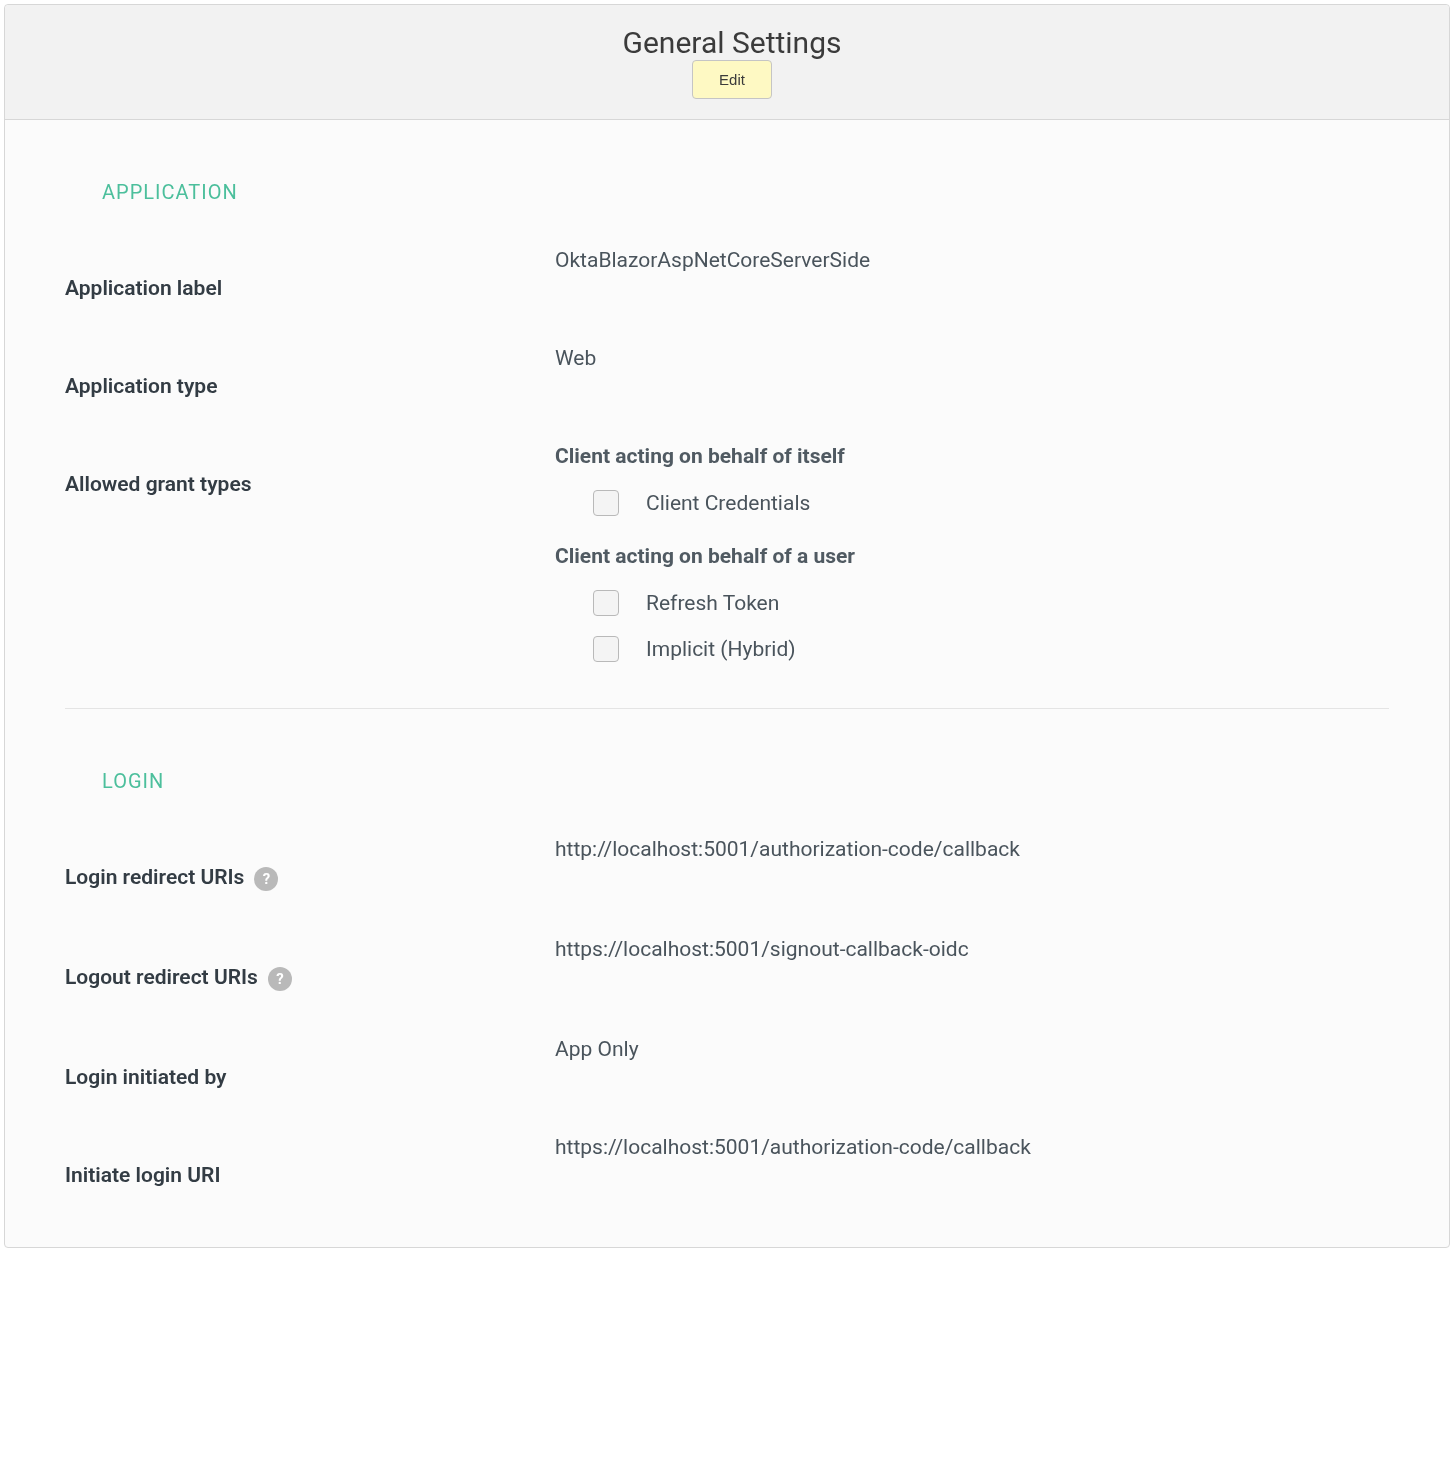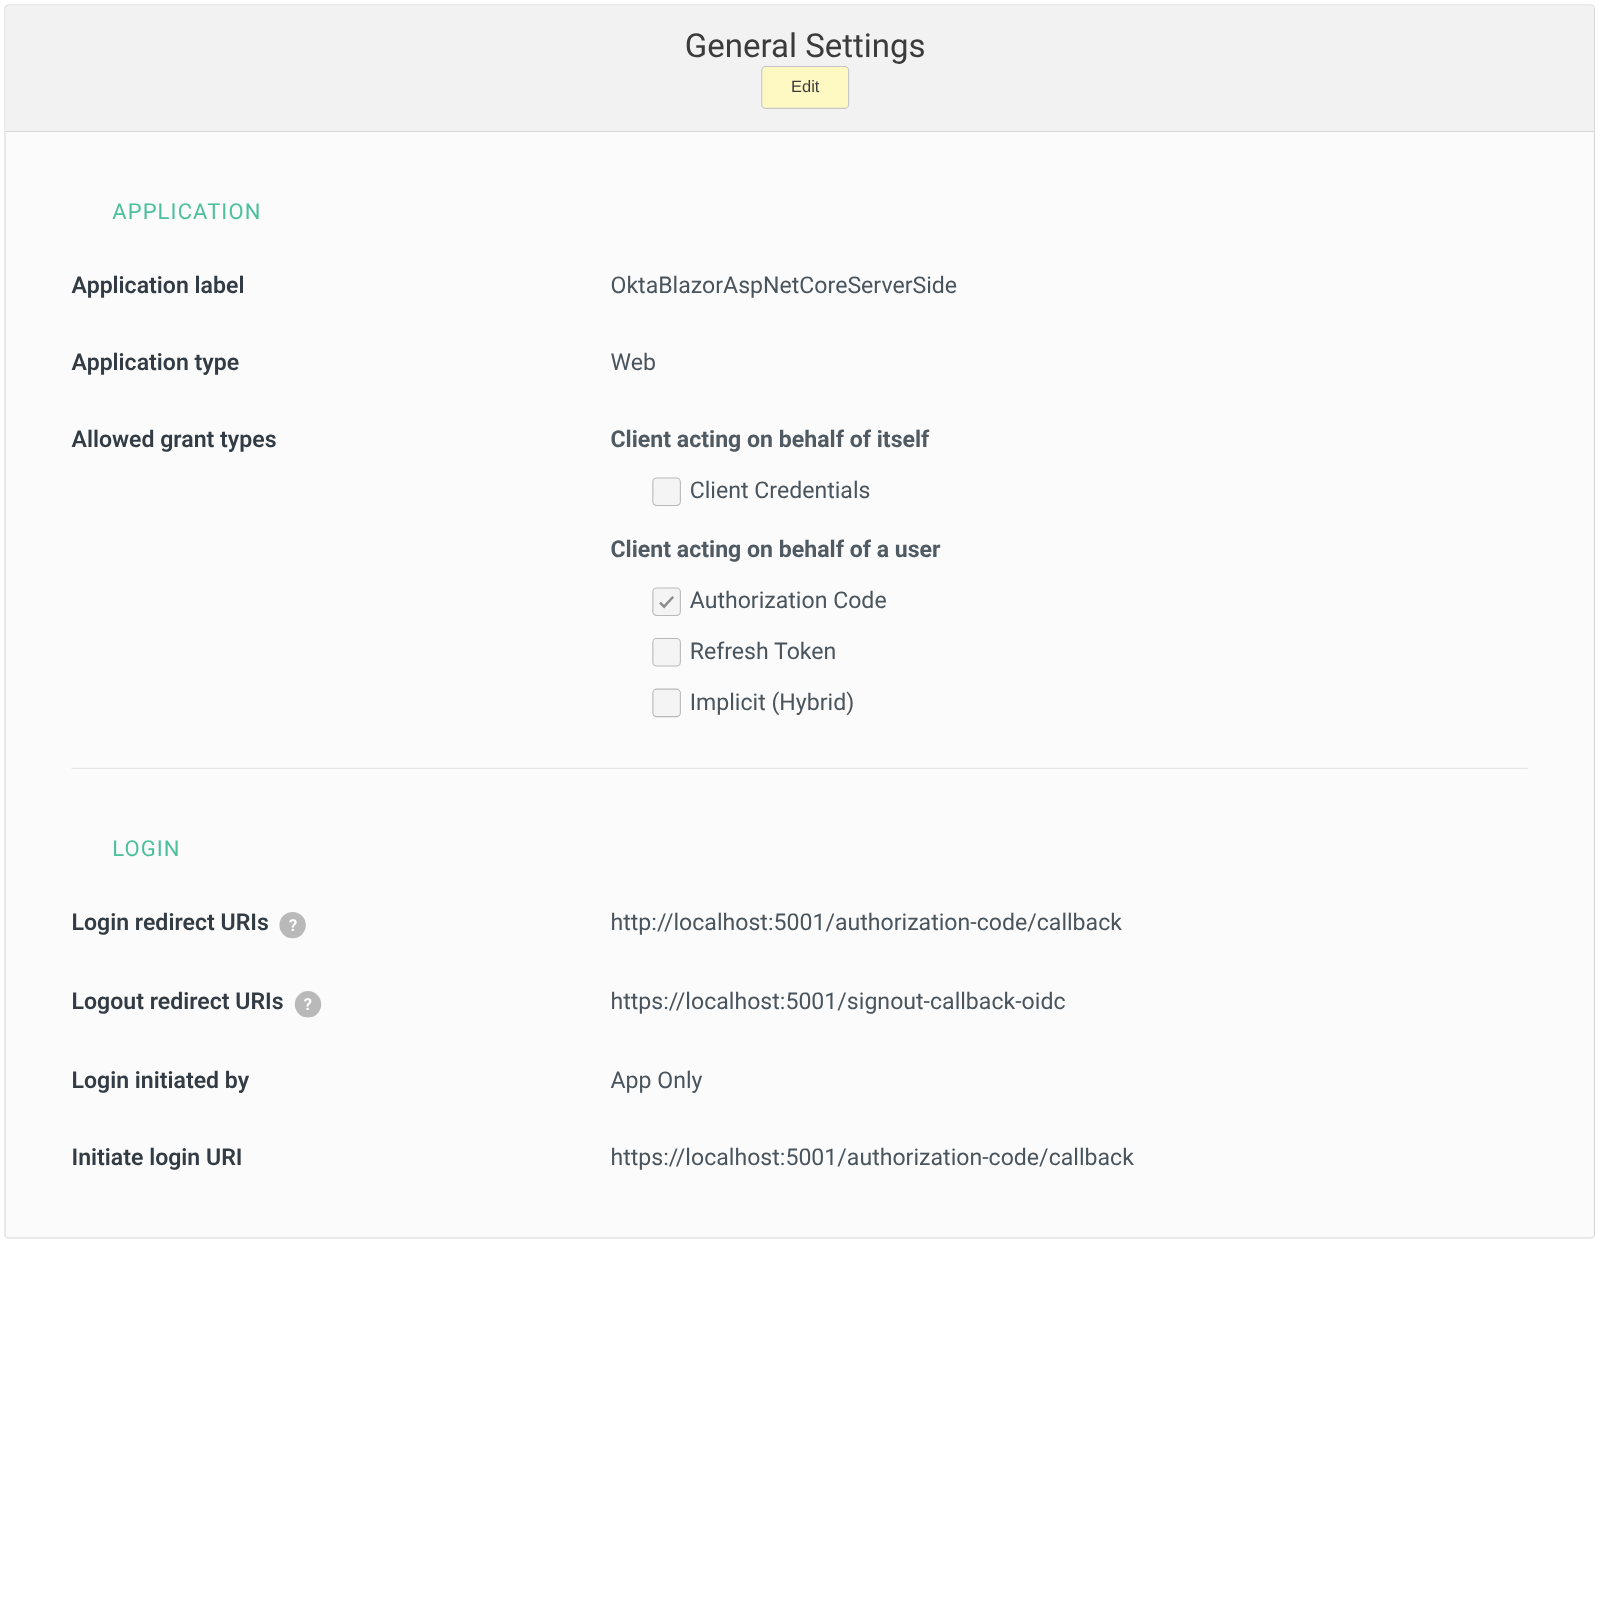--- a/index.html
+++ b/index.html
@@ -62,37 +62,38 @@
   }
   .label-col {
     width: 490px;
     flex-shrink: 0;
     font-weight: 600;
     color: #333c44;
     font-size: 21px;
     display: flex;
     align-items: flex-start;
     gap: 10px;
+    margin-top: 28px;
   }
   .value-col {
     flex: 1;
     color: #4a545c;
     font-size: 21px;
     font-weight: 400;
   }
   .grant-group-label {
     color: #505a62;
     font-size: 21px;
     font-weight: 700;
     margin-bottom: 22px;
   }
   .checkbox-row {
     display: flex;
     align-items: center;
-    gap: 8px;
+    gap: 27px;
     margin-left: 38px;
     margin-bottom: 20px;
   }
   .checkbox {
     width: 26px;
     height: 26px;
     border: 1px solid #b9b9b9;
     border-radius: 4px;
     background: #f4f4f4;
     display: inline-flex;
@@ -173,28 +174,20 @@
             <span class="checkbox">
               
             </span>
             <span class="checkbox-label">Client Credentials</span>
           </div>
         </div>
 
         <div class="grant-block" style="margin-bottom:0;">
           <div class="grant-group-label">Client acting on behalf of a user</div>
 
-          <div class="checkbox-row">
-            <span class="checkbox checked">
-              <svg viewBox="0 0 24 24">
-                  <polyline points="4 13 9 18 20 6"></polyline>
-                </svg>
-            </span>
-            <span class="checkbox-label">Authorization Code</span>
-          </div>
 
           <div class="checkbox-row">
             <span class="checkbox">
               
             </span>
             <span class="checkbox-label">Refresh Token</span>
           </div>
 
           <div class="checkbox-row" style="margin-bottom:0;">
             <span class="checkbox">

